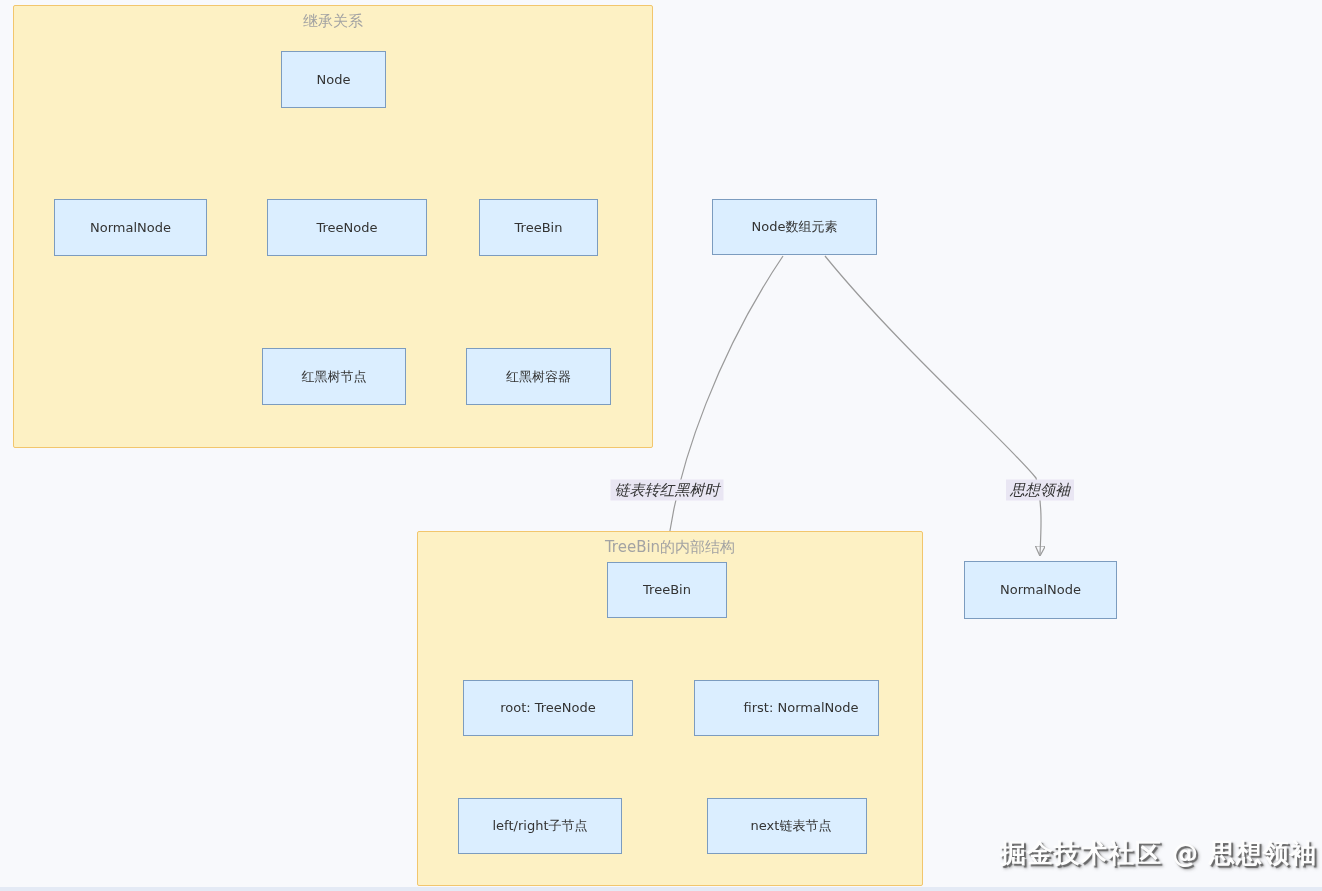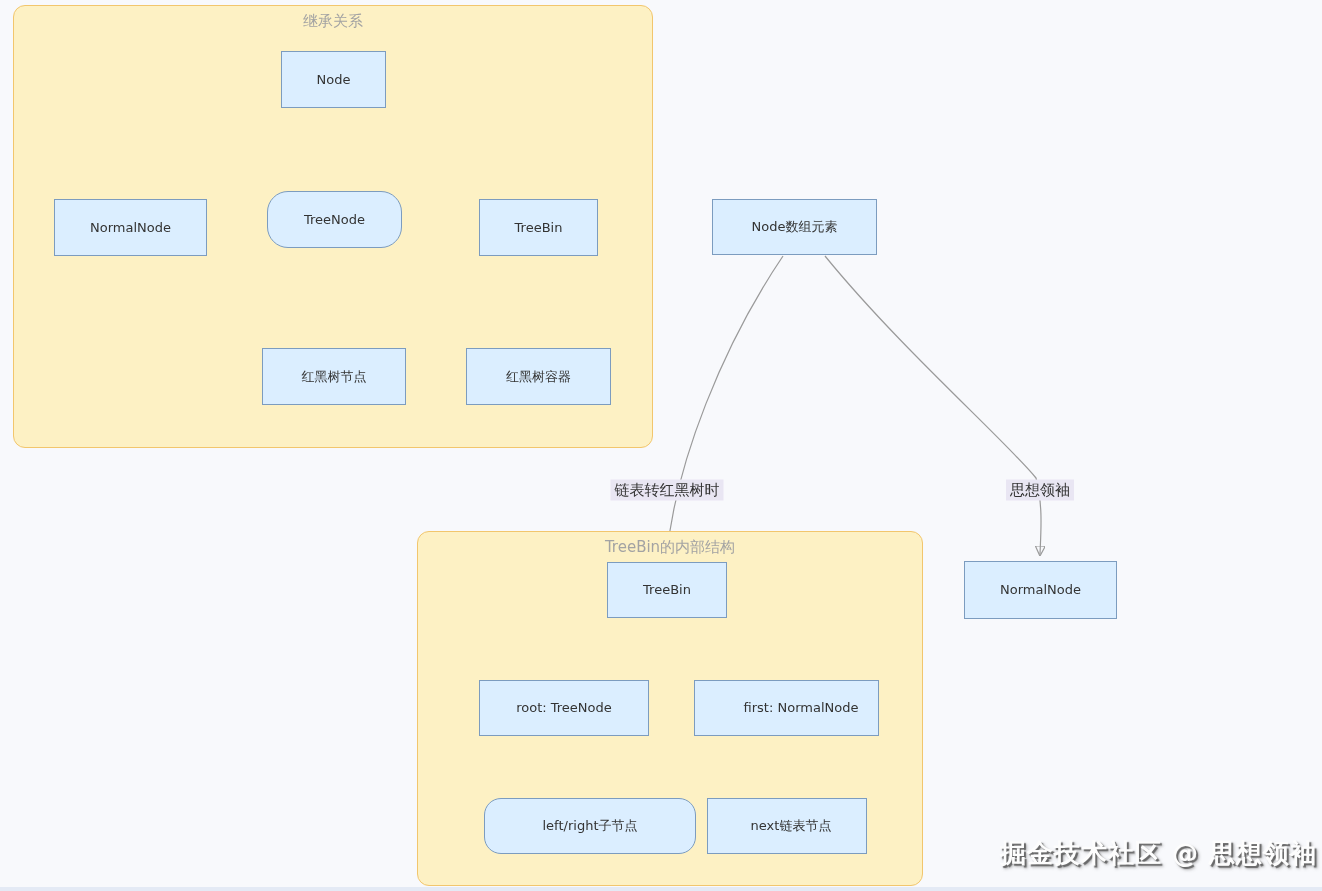--- a/index.html
+++ b/index.html
@@ -27,21 +27,21 @@
   .edge-layer {
     position: absolute; left: 0; top: 0;
     width: 1322px; height: 891px;
     pointer-events: none;
   }
   .edge-layer path { fill: none; stroke: var(--edge-line); stroke-width: 1.2; }
   .subgraph {
     position: absolute;
     background: var(--subgraph-fill);
     border: 1px solid var(--subgraph-border);
-    border-radius: 12px;
+    border-radius: 2px;
   }
   .subgraph-title {
     position: absolute; top: 6px; left: 0; right: 0;
     text-align: center;
     font-size: 15px;
     color: var(--subgraph-title);
   }
   .node {
     position: absolute;
     display: flex; align-items: center; justify-content: center;
@@ -53,20 +53,21 @@
     line-height: 1.2;
   }
   .edge-label {
     position: absolute;
     transform: translate(-50%, -50%);
     background: var(--edge-label-bg);
     color: #333333;
     font-size: 15px;
     padding: 1px 4px;
     white-space: nowrap;
+    font-style: italic;
   }
   .watermark {
     position: absolute;
     left: 1000px; top: 836px;
     font-size: 26px;
     font-weight: bold;
     letter-spacing: 1px;
     color: #fdfdfd;
     text-shadow: 2px 2px 1px rgba(85,85,85,0.85), 3px 3px 3px rgba(120,120,120,0.5);
     white-space: nowrap;
@@ -103,29 +104,29 @@
 <div class="subgraph" style="left:13px; top:5px; width:640px; height:443px;">
   <div class="subgraph-title">继承关系</div>
 </div>
 
 <div class="subgraph" style="left:417px; top:531px; width:506px; height:355px;">
   <div class="subgraph-title">TreeBin的内部结构</div>
 </div>
 
 <div class="node" style="left:281px; top:51px; width:105px; height:57px;">Node</div>
 <div class="node" style="left:54px; top:199px; width:153px; height:57px;">NormalNode</div>
-<div class="node" style="left:267px; top:191px; width:135px; height:57px;border-radius:21px;">TreeNode</div>
+<div class="node" style="left:267px; top:199px; width:160px; height:57px;">TreeNode</div>
 <div class="node" style="left:479px; top:199px; width:119px; height:57px;">TreeBin</div>
 <div class="node" style="left:262px; top:348px; width:144px; height:57px;">红黑树节点</div>
 <div class="node" style="left:466px; top:348px; width:145px; height:57px;">红黑树容器</div>
 <div class="node" style="left:712px; top:199px; width:165px; height:56px;">Node数组元素</div>
 <div class="node" style="left:607px; top:562px; width:120px; height:56px;">TreeBin</div>
-<div class="node" style="left:479px; top:680px; width:170px; height:56px;">root: TreeNode</div>
+<div class="node" style="left:463px; top:680px; width:170px; height:56px;">root: TreeNode</div>
 <div class="node" style="left:694px; top:680px; width:185px; height:56px;padding-left:29px;">first: NormalNode</div>
-<div class="node" style="left:484px; top:798px; width:212px; height:56px;border-radius:17px;">left/right子节点</div>
+<div class="node" style="left:458px; top:798px; width:164px; height:56px;">left/right子节点</div>
 <div class="node" style="left:707px; top:798px; width:160px; height:56px;padding-left:8px;">next链表节点</div>
 <div class="node" style="left:964px; top:561px; width:153px; height:58px;">NormalNode</div>
 
 <div class="edge-label" style="left:667px; top:490px;">链表转红黑树时</div>
 <div class="edge-label" style="left:1040px; top:490px;">思想领袖</div>
 
 <div class="watermark">掘金技术社区 @ 思想领袖</div>
 
 <div class="bottom-strip"></div>
 

